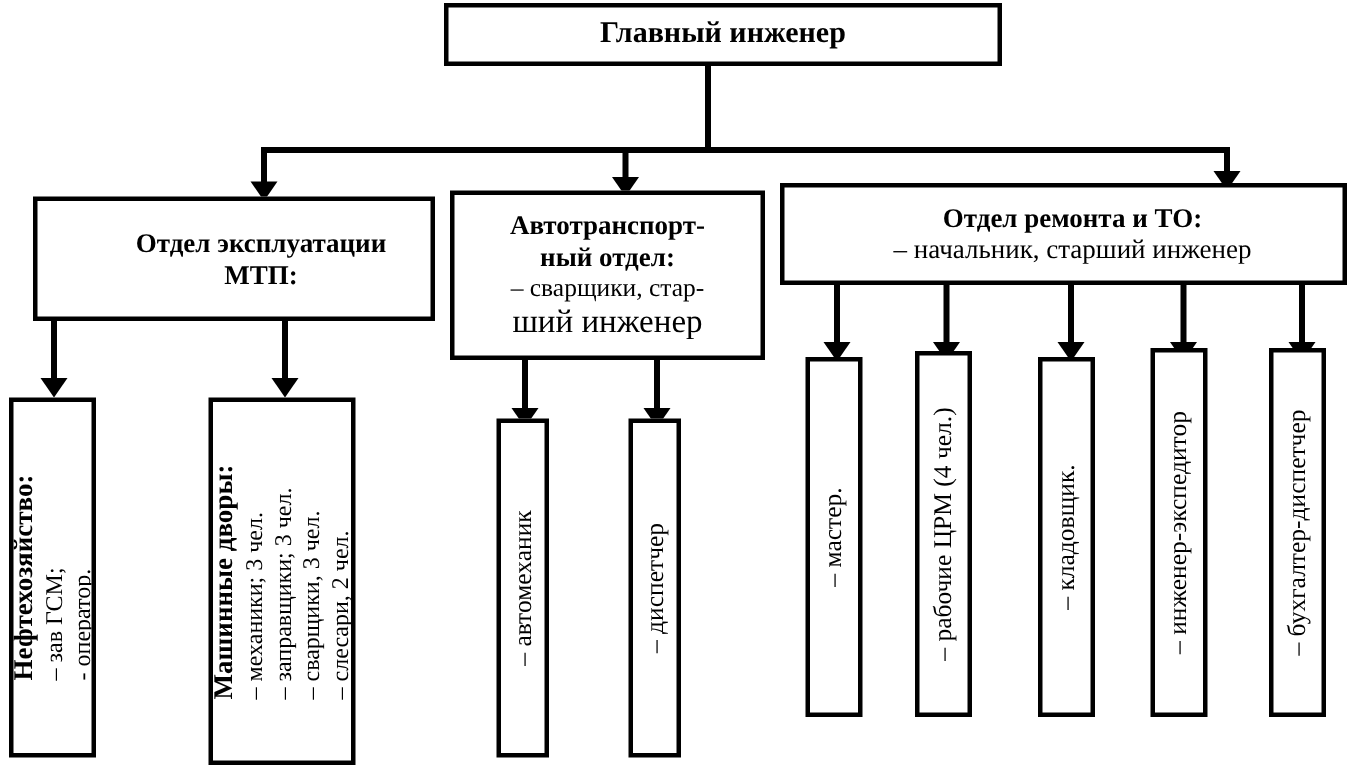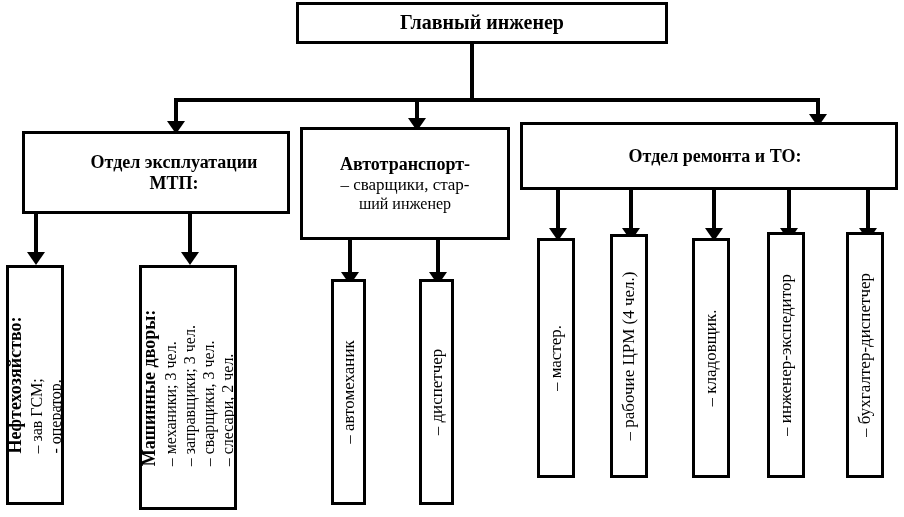--- a/index.html
+++ b/index.html
@@ -115,28 +115,30 @@
   <div class="box" style="left:22px; top:131px; width:268px; height:83px;padding-left:36px;">
     <div class="box-inner">
       <span class="ttl" style="font-size:18px;">Отдел эксплуатации</span>
       <span class="ttl" style="font-size:18px;">МТП:</span>
     </div>
   </div>
 
   <div class="box" style="left:300px; top:127px; width:210px; height:113px;">
     <div class="box-inner">
       <span class="ttl" style="font-size:18px;">Автотранспорт-</span>
+      <span class="ttl" style="font-size:18px;">ный отдел:</span>
       <span class="sub" style="font-size:17px;">– сварщики, стар-</span>
-      <span class="sub" style="font-size:16px;">ший инженер</span>
+      <span class="sub" style="font-size:22px;">ший инженер</span>
     </div>
   </div>
 
   <div class="box" style="left:520px; top:122px; width:378px; height:68px;padding-left:12px;">
     <div class="box-inner">
       <span class="ttl" style="font-size:18px;">Отдел ремонта и ТО:</span>
+      <span class="sub" style="font-size:18px;">– начальник, старший инженер</span>
     </div>
   </div>
 
   <div class="vline" style="left:34px; top:214px; height:42px;"></div>
   <div class="arrow" style="left:27px; top:252px;"></div>
 
   <div class="vline" style="left:188px; top:214px; height:42px;"></div>
   <div class="arrow" style="left:181px; top:252px;"></div>
 
   <div class="vline" style="left:348px; top:240px; height:36px;"></div>

